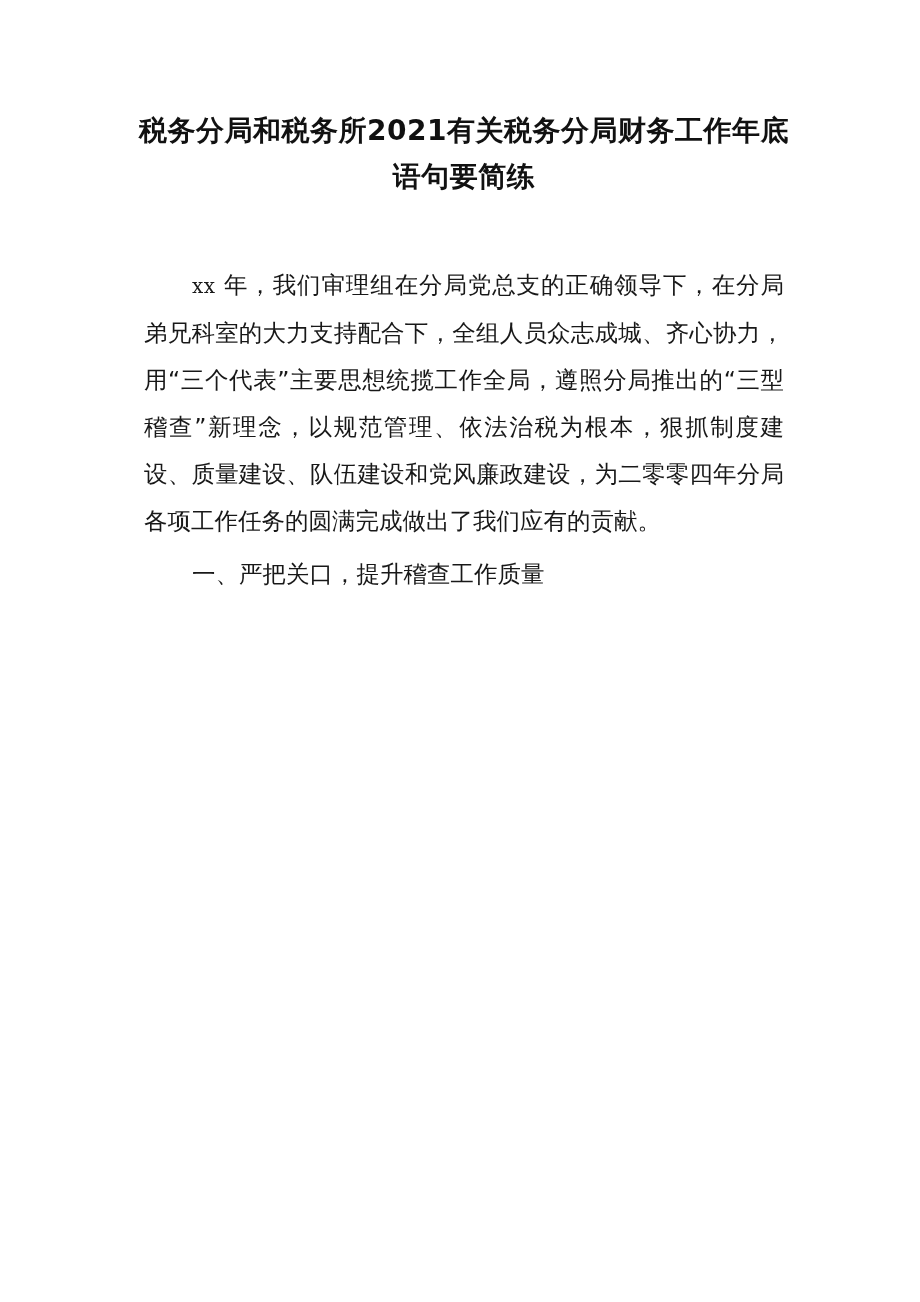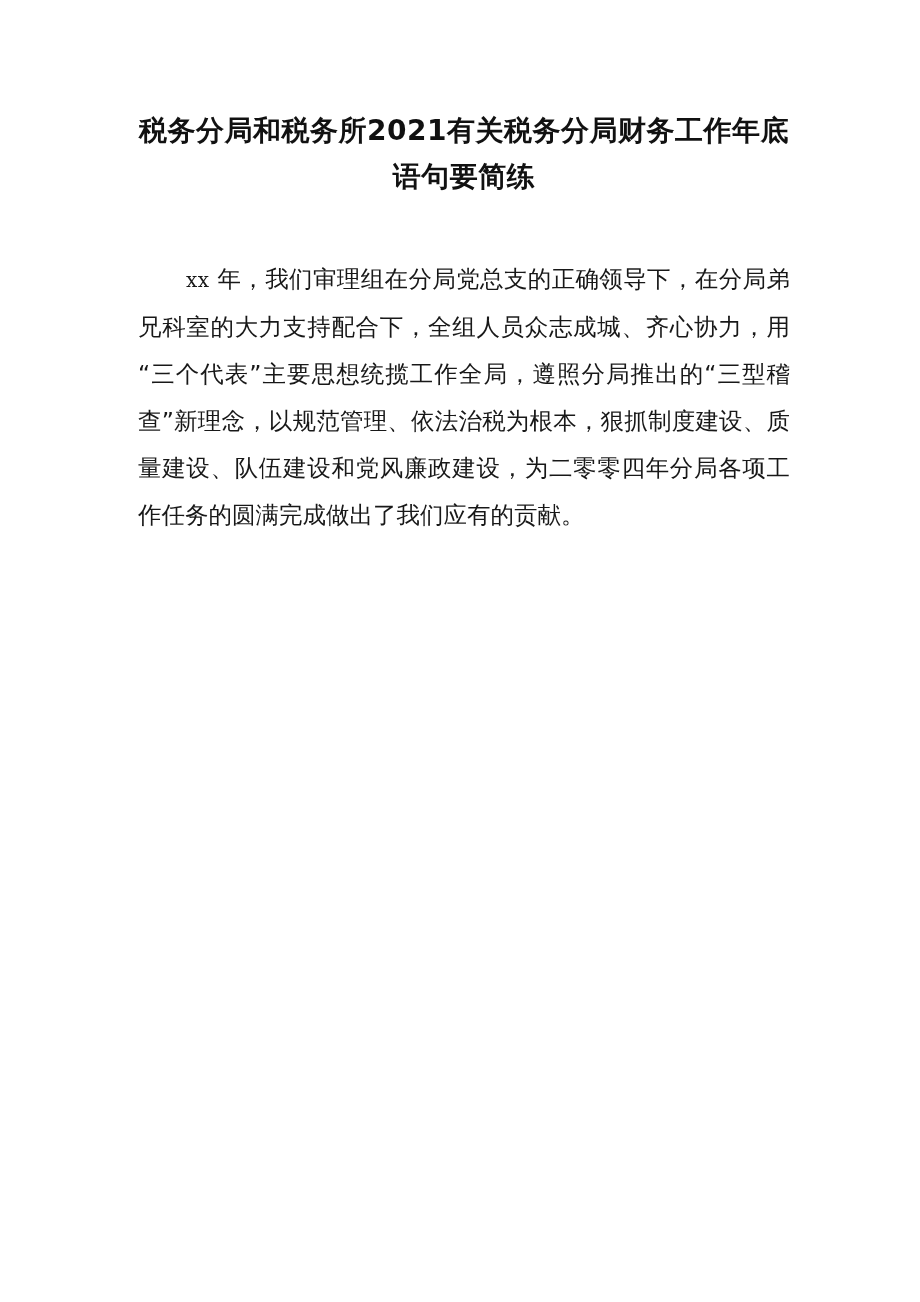--- a/index.html
+++ b/index.html
@@ -47,21 +47,21 @@
   .title-spacer {
     height: 56px;
   }
 
   .para {
     font-size: 23.5px;
     line-height: 47px;
     text-align: justify;
     text-justify: inter-character;
     text-align-last: left;
-    margin: 0;
+    margin: 6px;
     letter-spacing: 0px;
     color: #181818;
     word-break: break-all;
   }
 
   .para.indent {
     text-indent: 48px;
   }
 
   .para.heading-line {
@@ -84,17 +84,18 @@
 
     <h1 class="doc-title">
       <span>税务分局和税务所2021有关税务分局财务工作年底</span><br>
       <span>语句要简练</span>
     </h1>
 
     <div class="title-spacer"></div>
 
     <p class="para indent"><span class="latin">xx</span><span> 年，我们审理组在分局党总支的正确领导下，在分局弟兄科室的大力支持配合下，全组人员众志成城、齐心协力，用“三个代表”主要思想统揽工作全局，遵照分局推出的“三型稽查”新理念，以规范管理、依法治税为根本，狠抓制度建设、质量建设、队伍建设和党风廉政建设，为二零零四年分局各项工作任务的圆满完成做出了我们应有的贡献。</span></p>
 
+    <p class="para heading-line">一、严把关口，提升稽查工作质量</p>
 
 
 
   </div>
 </div>
 
 </body></html>

